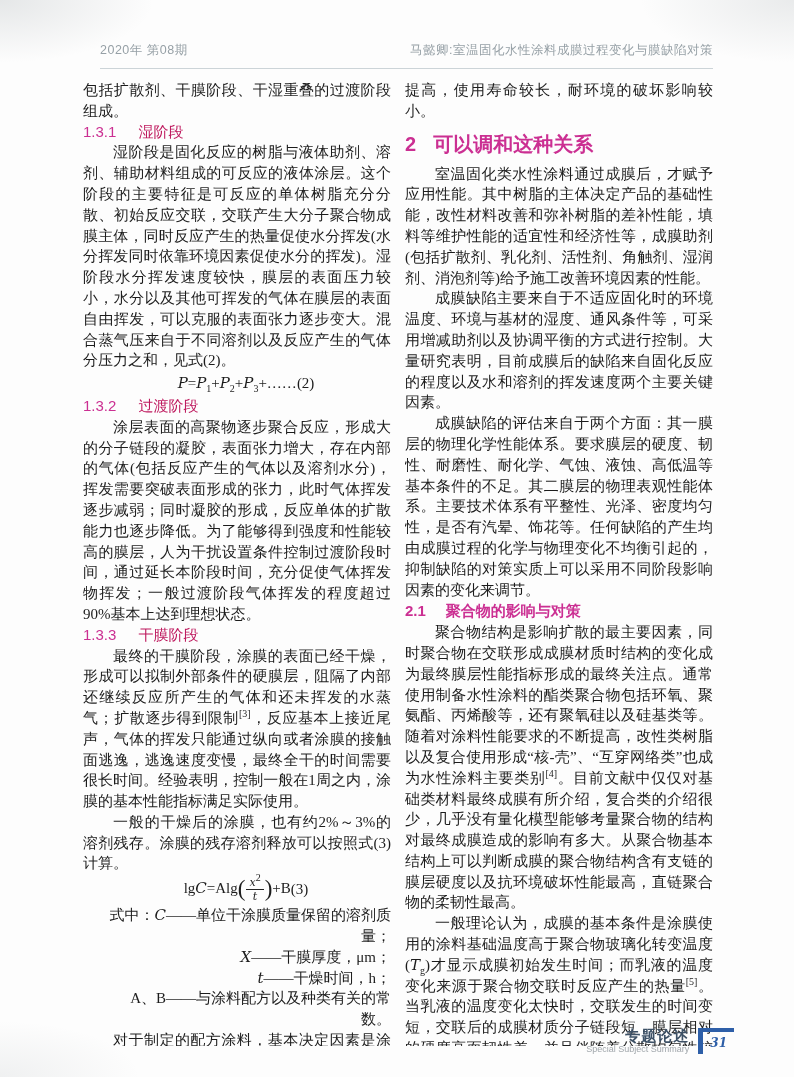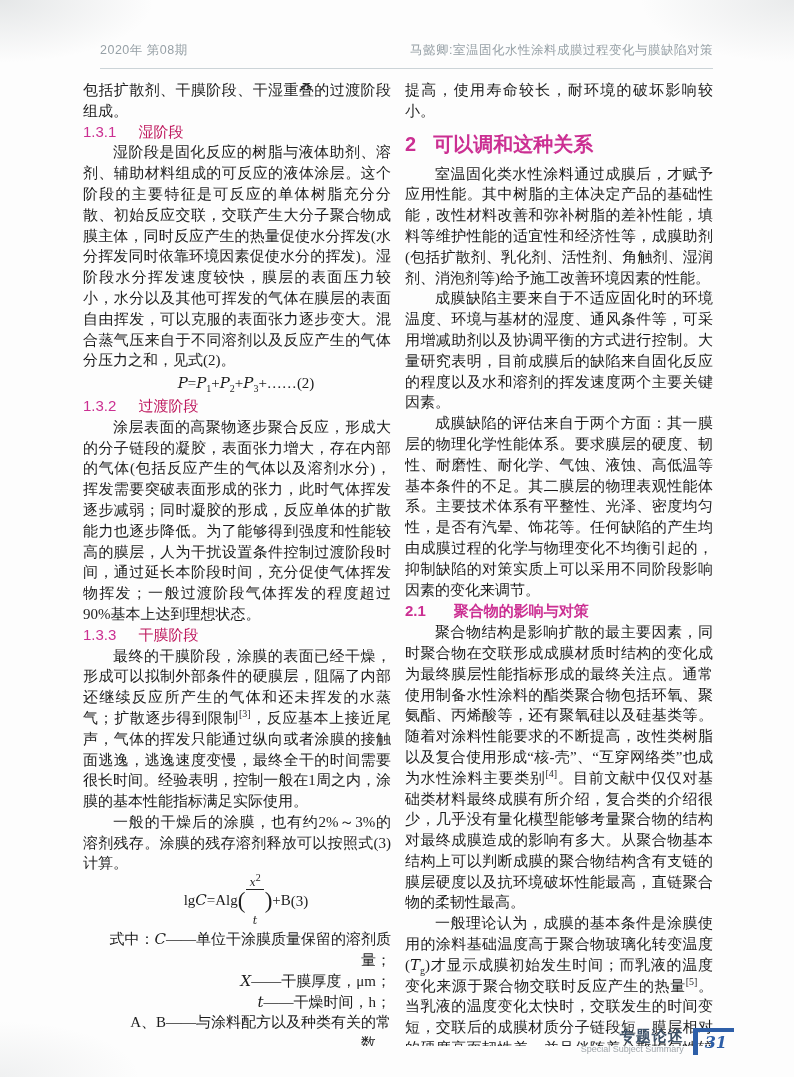--- a/index.html
+++ b/index.html
@@ -53,34 +53,34 @@
     font-family:"Liberation Sans","DejaVu Sans",sans-serif;
     font-size:20px;line-height:26px;font-weight:bold;color:#cb2f92;
   }
   .h2num{margin-right:17px;}
 
   .h3m{
     margin:1px 0 0;
     font-family:"Liberation Sans","DejaVu Sans",sans-serif;
     font-weight:bold;color:#cb2f92;font-size:15px;
   }
-  .h3m .h3num{margin-right:28px;color:#cb2f92;}
+  .h3m .h3num{margin-right:20px;color:#cb2f92;}
 
   .formula{
     display:flex;justify-content:center;align-items:center;
     padding:2px 8px 2px 26px;
   }
   .f-body{white-space:nowrap;}
   .var{font-family:"DejaVu Serif","Liberation Serif",serif;font-style:italic;}
   sup{font-size:10px;line-height:0;}
   sub{font-size:10px;line-height:0;}
   .bigparen{font-size:23px;font-weight:400;vertical-align:-3px;line-height:1;}
   .frac{
     display:inline-flex;flex-direction:column;
-    vertical-align:middle;text-align:center;margin:0 1px;gap:24px;
+    vertical-align:middle;text-align:center;margin:0 1px;
   }
   .fr-n{display:block;border-bottom:1px solid #222;font-size:11px;line-height:13px;padding:0 3px;}
   .fr-d{display:block;font-size:11px;line-height:13px;}
   .defline{margin:0;padding-left:26px;text-align:right;}
 
   
   .footer{
     position:absolute;right:60px;bottom:22px;
     display:flex;align-items:center;gap:9px;
   }
@@ -92,21 +92,21 @@
   .footer-en{
     font-family:"Liberation Sans","DejaVu Sans",sans-serif;
     font-size:9px;color:#a0a6ab;line-height:11px;text-align:right;
   }
   .footer-page{
     border-top:4px solid #2e5fa8;border-left:5px solid #2e5fa8;
     padding:1px 7px 3px 7px;
   }
   .page-num{
     font-family:"DejaVu Serif","Liberation Serif",serif;
-    font-style:italic;font-weight:bold;font-size:16px;color:#2e5fa8;
+    font-style:italic;font-weight:bold;font-size:12px;color:#2e5fa8;
   }
 </style>
 </head>
 <body>
 
 <div class="page">
 
   <div class="header">
     <span>2020年  第08期</span>
     <span>马懿卿:室温固化水性涂料成膜过程变化与膜缺陷对策</span>

